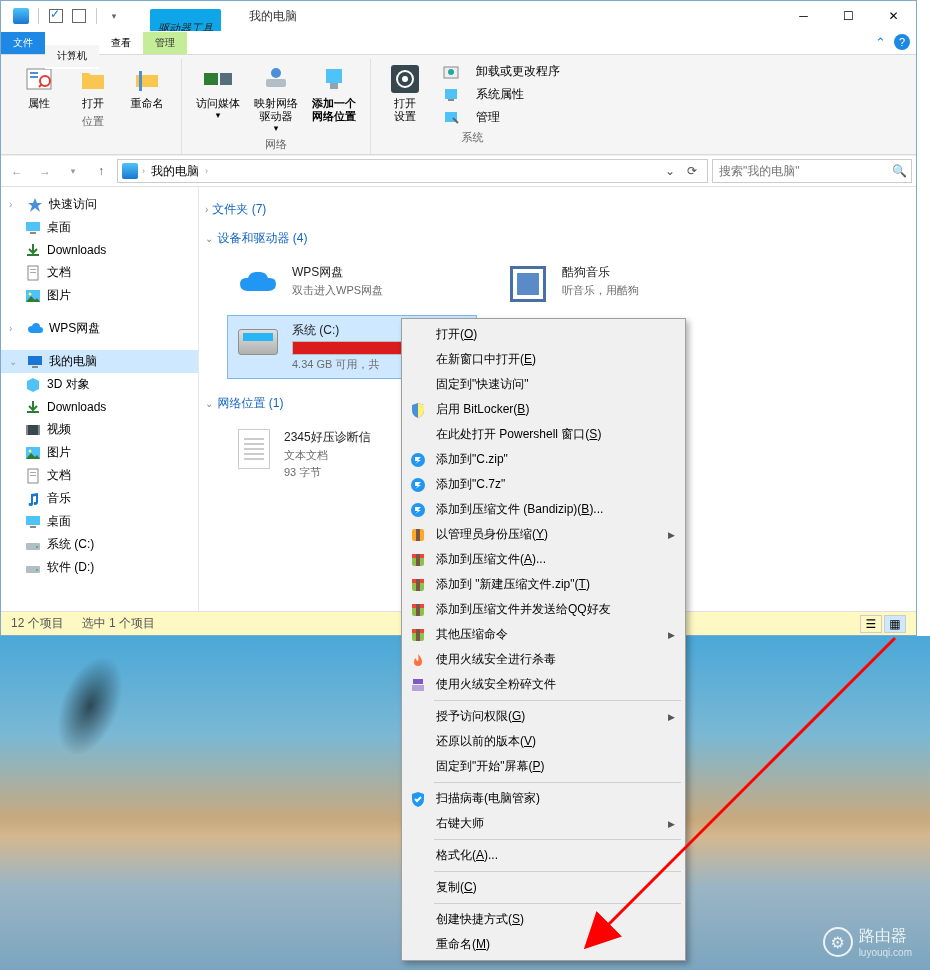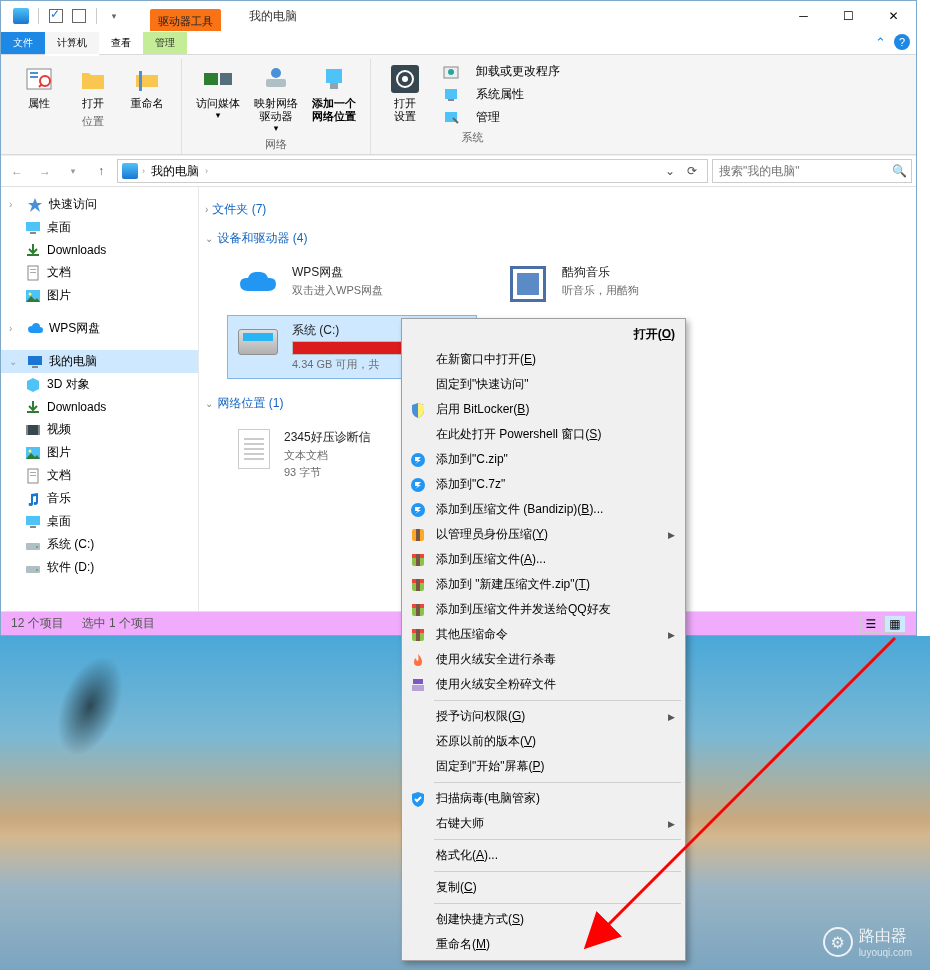--- a/index.html
+++ b/index.html
@@ -13,29 +13,29 @@
 .watermark .wm-sub { font-size:10px; opacity:0.8; display:block;}
 
 .explorer { position: absolute; top: 0; left: 0; width: 917px; height: 636px; background: #fff; border: 1px solid #7fa8c9; display: flex; flex-direction: column; z-index: 2; }
 
 .titlebar { height: 30px; background: #fff; display: flex; align-items: center; padding: 0 0 0 4px; }
 .titlebar .qat { display: flex; align-items: center; gap: 3px; padding: 0 6px;}
 .titlebar .qat-item { width: 20px; height: 20px; display:flex; align-items:center; justify-content:center; border:1px solid transparent;}
 .titlebar .sys-icon { width:16px; height:16px; background: linear-gradient(180deg,#4fc3f7,#1976d2); border-radius:2px;}
 .titlebar .sep { width:1px; height:16px; background:#ccc; margin:0 4px;}
 .titlebar .tab-tools { margin-left: 20px; display: flex; align-items: flex-end; height: 100%; }
-.titlebar .context-tab { background:#f97316; color:#222; padding:5px 8px 0; height:22px; font-size:11px; border-top-left-radius:2px; border-top-right-radius:2px;}
+.titlebar .context-tab { background:#0ea5e9; color:#222; padding:12px 8px 0; height:22px; font-size:11px; border-top-left-radius:2px; border-top-right-radius:2px;font-style:italic;}
 .titlebar .title { margin-left: 28px; font-size: 12px; color: #333; }
 .titlebar .win-ctrls { margin-left:auto; display:flex; }
 .titlebar .win-btn { width:45px; height:29px; display:flex; align-items:center; justify-content:center; }
 
 .ribbon-tabs { height: 24px; display: flex; align-items: flex-end; background: #fff; border-bottom: 1px solid #dadada; position:relative;}
 .ribbon-tabs .tab { padding: 4px 12px; font-size: 10px; cursor: pointer; }
 .ribbon-tabs .tab.file { background:#1e88e5; color:#fff; }
-.ribbon-tabs .tab.active { border-bottom:2px solid #fff; position:relative; top:2px; background:#f5f5f5;}
+.ribbon-tabs .tab.active { border-bottom:2px solid #fff; position:relative; top:15px; background:#f5f5f5;}
 .ribbon-tabs .tab.manage { background:#c5ed98; color:#333; position:relative; top:0;}
 .ribbon-tabs .help-icons { position:absolute; right:6px; top:3px; display:flex; gap:8px; align-items:center;}
 .ribbon-tabs .help-icons span { color:#1e88e5; font-size:13px;}
 
 .ribbon { background:#f5f5f5; border-bottom:1px solid #dadada; display:flex; padding:4px 4px 0;}
 .ribbon .group { border-right:1px solid #e0e0e0; padding:2px 10px 2px; text-align:center; }
 .ribbon .group:last-child{ border-right:none;}
 .ribbon .group-label { font-size:11px; color:#666; margin-top:2px;}
 .ribbon .btns { display:flex; gap:6px; justify-content:center;}
 .ribbon .big-btn { display:flex; flex-direction:column; align-items:center; padding:2px 4px; cursor:pointer; min-width:48px;}
@@ -76,21 +76,21 @@
 .content .drive-item.sel{ background:#cde8ff; border:1px solid #7fb8e8;}
 .content .drive-icon{ width:48px; height:40px; display:flex; align-items:center; justify-content:center;}
 .content .gen-item .file-icon{ width:40px; height:48px; display:flex; align-items:flex-start; justify-content:center;}
 .content .item-text{ flex:1; display:flex; flex-direction:column; gap:2px;}
 .content .item-text .name{ color:#222;}
 .content .item-text .sub{ color:#6c6c6c; font-size:11px;}
 .content .bar{ width:150px; height:14px; border:1px solid #bcbcbc; background:#e5e5e5; position:relative;}
 .content .bar .fill{ height:100%; background:#da1c1c;}
 .content .bar .fill.blue{ background:#26a0da;}
 
-.statusbar { height:24px; border-top:1px solid #e0e0e0; display:flex; align-items:center; padding:0 10px; gap:18px; background:#f0abfc;}
+.statusbar { height:24px; border-top:1px solid #e0e0e0; display:flex; align-items:center; padding:0 10px; gap:18px; background:#fef9c3;}
 .statusbar .sb-text{ color:#555;}
 .statusbar .view-toggle{ margin-left:auto; display:flex; gap:2px;}
 .statusbar .vt{ width:22px; height:18px; border:1px solid #ccc; display:flex; align-items:center; justify-content:center;}
 
 
 .context-menu { position:absolute; left:401px; top:318px; width:285px; background:#f0f0f0; border:1px solid #a0a0a0; box-shadow:3px 3px 6px rgba(0,0,0,0.3); z-index:10; padding:3px 2px;}
 .context-menu .cm-item { display:flex; align-items:center; padding:4px 8px 4px 4px; cursor:pointer; position:relative;}
 .context-menu .cm-icon { width:20px; height:16px; margin-right:8px; display:flex; align-items:center; justify-content:center;}
 .context-menu .cm-label { flex:1;}
 .context-menu .cm-label u{ text-decoration:underline;}
@@ -527,21 +527,21 @@
     <span class="sb-text">选中 1 个项目</span>
     <div class="view-toggle">
       <div class="vt">☰</div>
       <div class="vt" style="background:#cde8ff;">▦</div>
     </div>
   </div>
 
 </div>
 
 <div class="context-menu" id="ctx">
-    <div class="cm-item" style="font-weight: bold; text-align: right;">
+    <div class="cm-item" style="font-weight: normal;">
       <span class="cm-icon"></span>
       <span class="cm-label">打开(<u>O</u>)</span>
     </div>
     <div class="cm-item">
       <span class="cm-icon"></span>
       <span class="cm-label">在新窗口中打开(<u>E</u>)</span>
     </div>
     <div class="cm-item">
       <span class="cm-icon"></span>
       <span class="cm-label">固定到"快速访问"</span>

